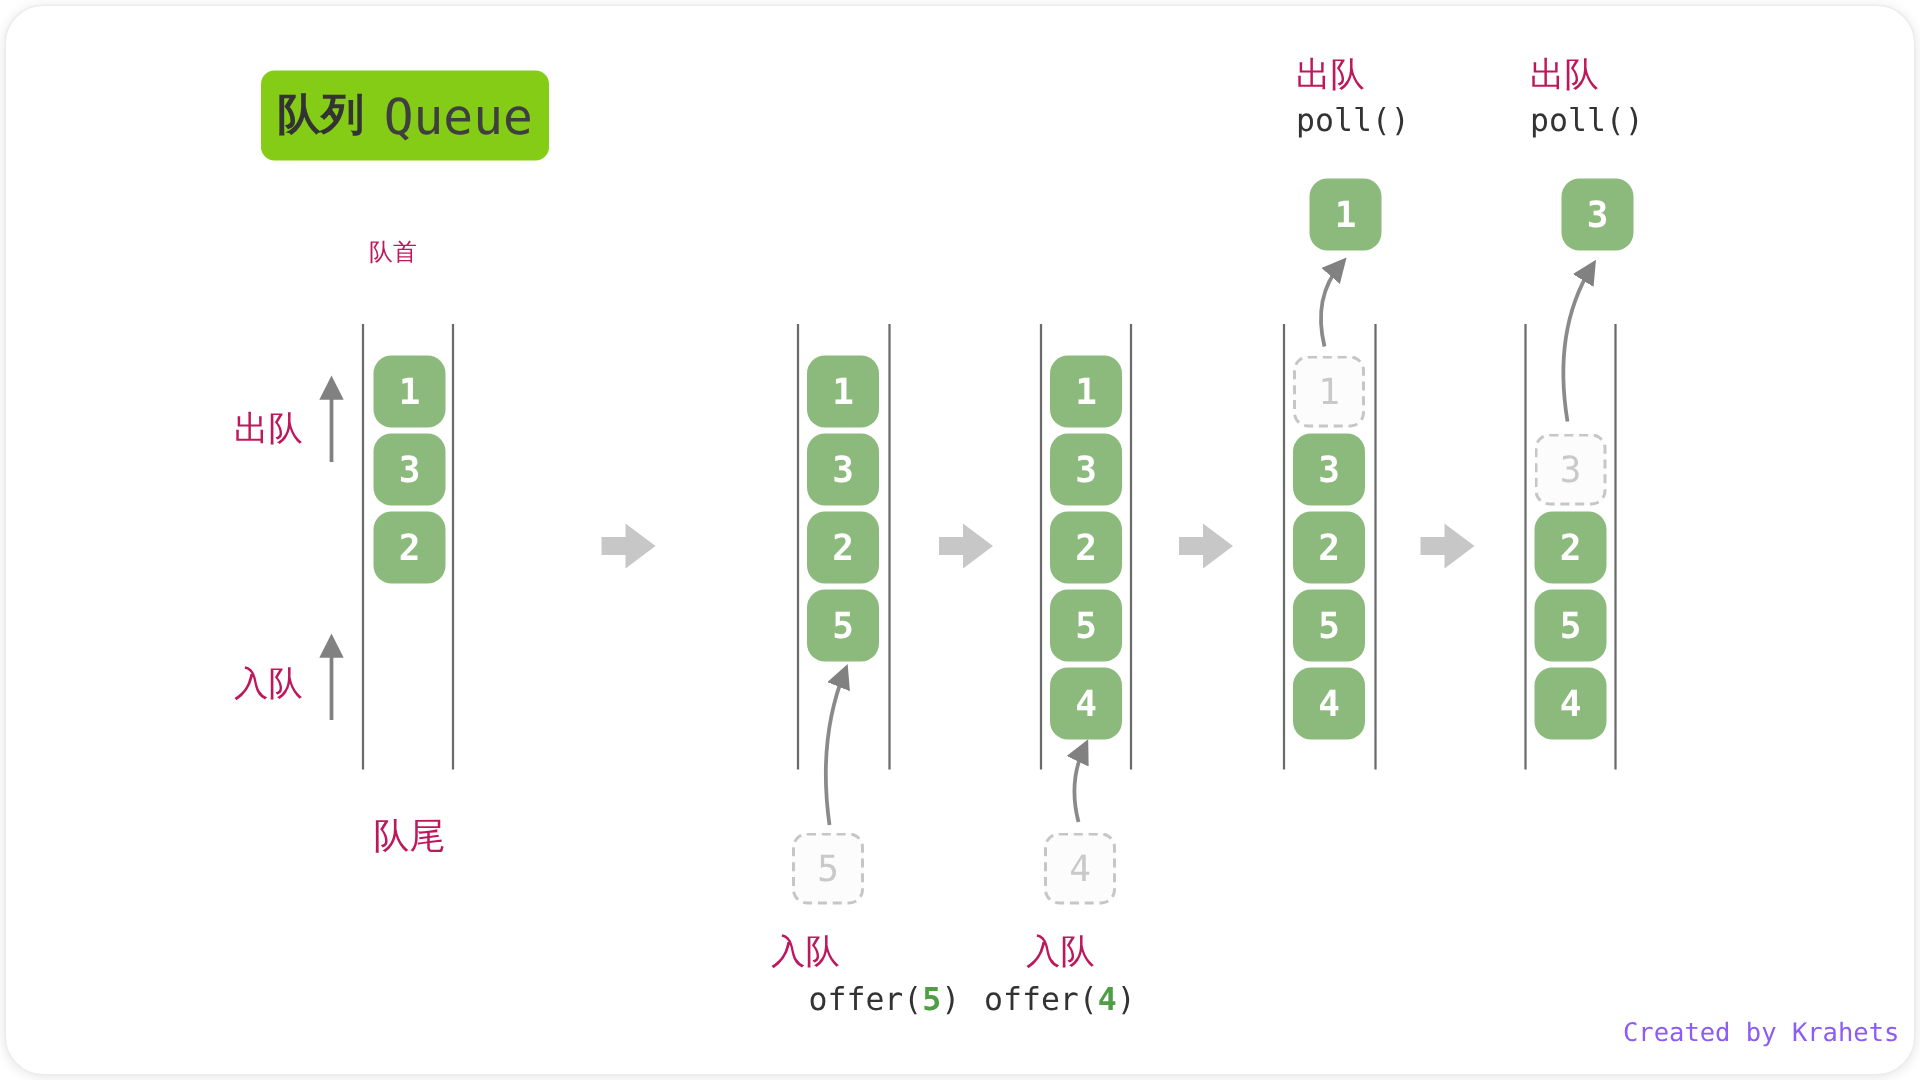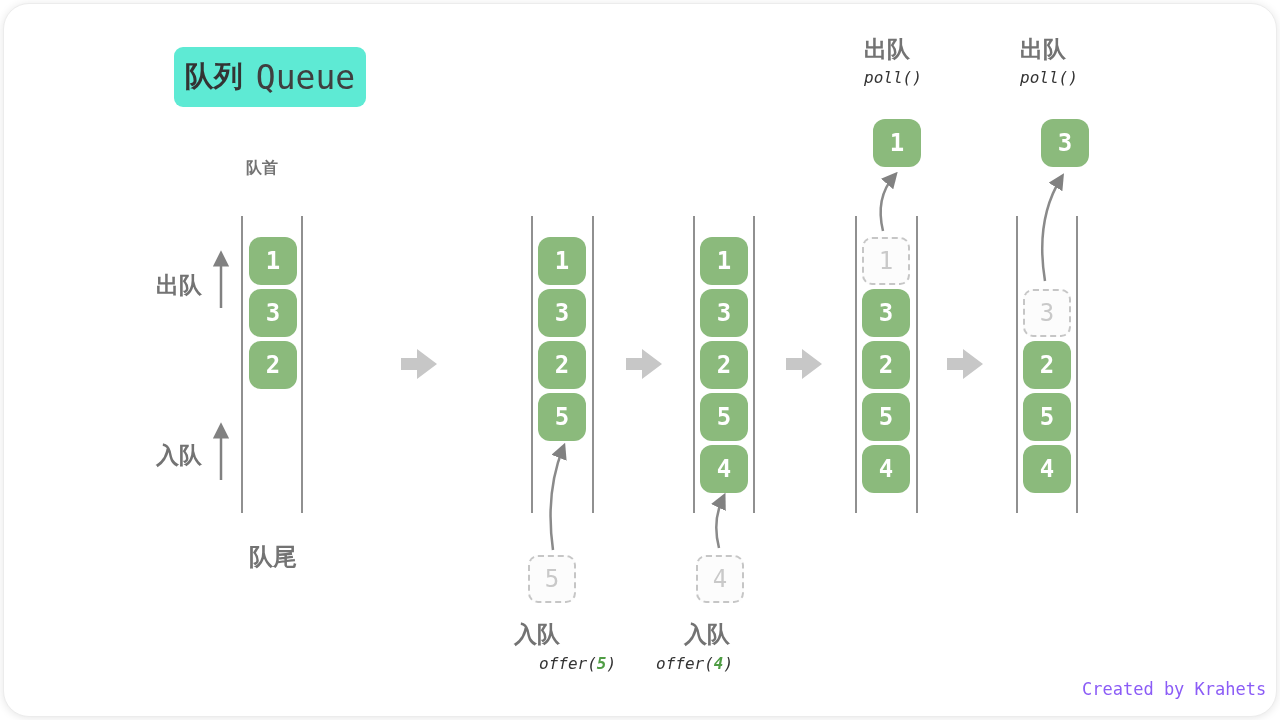--- a/index.html
+++ b/index.html
@@ -1,26 +1,26 @@
 <!DOCTYPE html>
 <html><head>
 <meta charset="utf-8">
 <style>
   html,body{margin:0;padding:0;background:#ffffff;width:1280px;height:720px;overflow:hidden;
     font-family:"Liberation Sans","DejaVu Sans",sans-serif;}
   .card{position:absolute;left:3px;top:3px;width:1272px;height:712px;background:#ffffff;
     border:1px solid #ececec;border-radius:26px;box-shadow:0 1px 8px rgba(0,0,0,.10);}
   .overlay{position:absolute;left:0;top:0;width:1280px;height:720px;pointer-events:none;}
   .abs{position:absolute;}
-  .badge{position:absolute;left:170px;top:43px;width:192px;height:60px;background:#5eead4;
+  .badge{position:absolute;left:170px;top:43px;width:192px;height:60px;background:#84cc16;
     border-radius:9px;display:flex;align-items:center;justify-content:center;gap:13px;}
   .badge-zh{font-size:29px;font-weight:bold;color:#333333;}
   .badge-en{font-size:33px;color:#3f3f3f;font-family:"DejaVu Sans Mono","Liberation Mono",monospace;}
-  .zh{font-size:23px;font-weight:bold;color:#737373;white-space:nowrap;}
-  .code{font-size:16px;color:#333333;font-family:"DejaVu Sans Mono","Liberation Mono",monospace;white-space:nowrap;font-style:italic;}
+  .zh{font-size:23px;font-weight:normal;color:#be185d;white-space:nowrap;}
+  .code{font-size:21px;color:#333333;font-family:"DejaVu Sans Mono","Liberation Mono",monospace;white-space:nowrap;}
   .code .arg{color:#4f9d44;font-weight:bold;}
   .box{position:absolute;width:48px;height:48px;border-radius:12px;display:flex;align-items:center;
     justify-content:center;font-family:"DejaVu Sans Mono","Liberation Mono",monospace;font-size:24px;}
   .box.solid{background:#8bba7c;color:#ffffff;font-weight:bold;}
   .box.ghost{background:#fcfcfc;border:2px dashed #c6c6c6;color:#c9c9c9;width:44px;height:44px;border-radius:10px;}
   .watermark{position:absolute;left:1078px;top:675px;font-size:17px;color:#8b5cf6;
     font-family:"DejaVu Sans Mono","Liberation Mono",monospace;}
 </style>
 </head>
 <body>

